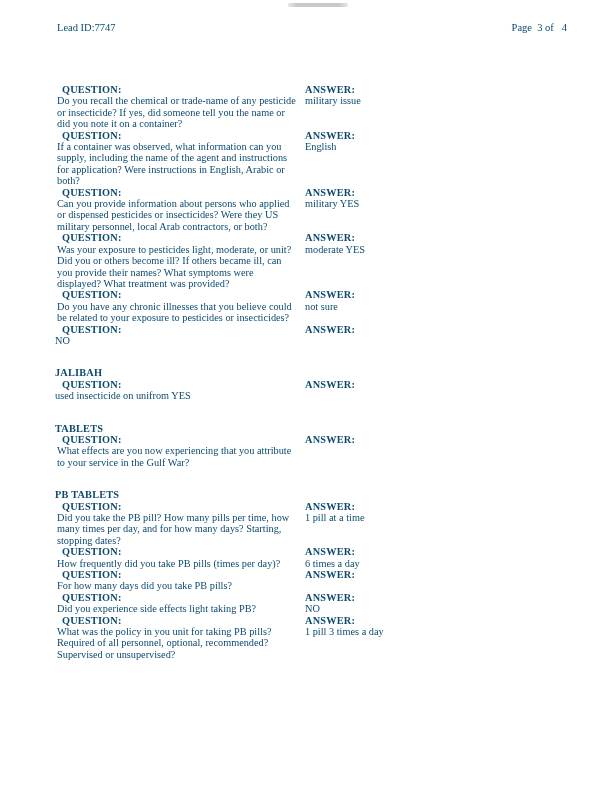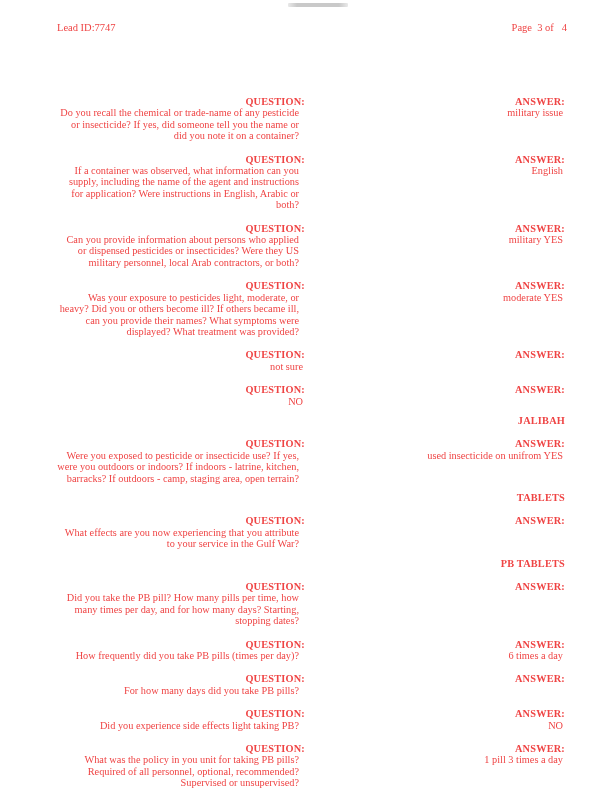--- a/index.html
+++ b/index.html
@@ -6,23 +6,22 @@
     margin: 0;
     padding: 0;
     background: #ffffff;
   }
   .page {
     position: relative;
     width: 611px;
     height: 792px;
     background: #ffffff;
     font-family: "Liberation Serif", "DejaVu Serif", serif;
-    color: #ef4444;
+    color: #0c4a6e;
     overflow: hidden;
-    text-align: right;
   }
   .scan-artifact {
     position: absolute;
     top: 3px;
     left: 288px;
     width: 60px;
     height: 4px;
     background: linear-gradient(to right, #e9e9e9, #c9c9c9 15%, #c9c9c9 85%, #e9e9e9);
     border-radius: 1px;
   }
@@ -41,27 +40,27 @@
   .content {
     position: absolute;
     top: 84px;
     left: 55px;
     right: 46px;
     font-size: 10.3px;
     line-height: 11.4px;
   }
   .section-heading {
     font-weight: bold;
-    margin-top: 8px;
+    margin-top: 21px;
     letter-spacing: 0.2px;
   }
   .qa-block {
     display: grid;
     grid-template-columns: 250px 1fr;
-    margin-top: 12px;
+    margin-top: 0;
   }
   .q-label {
     font-weight: bold;
     padding-left: 7px;
     letter-spacing: 0.2px;
   }
   .a-label {
     font-weight: bold;
     letter-spacing: 0.2px;
   }
@@ -101,57 +100,58 @@
         </div>
         <div class="qa-block">
           <div class="q-label">QUESTION:</div>
           <div class="a-label">ANSWER:</div>
           <div class="q-text">Can you provide information about persons who applied or dispensed pesticides or insecticides?  Were they US military personnel, local Arab contractors, or both?</div>
           <div class="a-text">military YES</div>
         </div>
         <div class="qa-block">
           <div class="q-label">QUESTION:</div>
           <div class="a-label">ANSWER:</div>
-          <div class="q-text">Was your exposure to pesticides light, moderate, or heavy?  Did you or others become ill?  If others became ill, can you provide their names?  What symptoms were displayed?  What treatment was provided?</div>
+          <div class="q-text">Was your exposure to pesticides light, moderate, or unit?  Did you or others become ill?  If others became ill, can you provide their names?  What symptoms were displayed?  What treatment was provided?</div>
           <div class="a-text">moderate YES</div>
         </div>
         <div class="qa-block">
           <div class="q-label">QUESTION:</div>
           <div class="a-label">ANSWER:</div>
+          <div class="q-text">Do you have any chronic illnesses that you believe could be related to your exposure to pesticides or insecticides?</div>
           <div class="a-text">not sure</div>
         </div>
         <div class="qa-block">
           <div class="q-label">QUESTION:</div>
           <div class="a-label">ANSWER:</div>
           <div class="a-text">NO</div>
         </div>
       </section>
       <section>
         <div class="section-heading">JALIBAH</div>
         <div class="qa-block">
           <div class="q-label">QUESTION:</div>
           <div class="a-label">ANSWER:</div>
-          <div class="q-text">Were you exposed to pesticide or insecticide use?  If yes, were you outdoors or indoors?  If indoors - latrine, kitchen, barracks?  If outdoors - camp, staging area, open terrain?</div>
           <div class="a-text">used insecticide on unifrom YES</div>
         </div>
       </section>
       <section>
         <div class="section-heading">TABLETS</div>
         <div class="qa-block">
           <div class="q-label">QUESTION:</div>
           <div class="a-label">ANSWER:</div>
           <div class="q-text">What effects are you now experiencing that you attribute to your service in the Gulf War?</div>
         </div>
       </section>
       <section>
         <div class="section-heading">PB TABLETS</div>
         <div class="qa-block">
           <div class="q-label">QUESTION:</div>
           <div class="a-label">ANSWER:</div>
           <div class="q-text">Did you take the PB pill?  How many pills per time, how many times per day, and for how many days?  Starting, stopping dates?</div>
+          <div class="a-text">1 pill at a time</div>
         </div>
         <div class="qa-block">
           <div class="q-label">QUESTION:</div>
           <div class="a-label">ANSWER:</div>
           <div class="q-text">How frequently did you take PB pills (times per day)?</div>
           <div class="a-text">6 times a day</div>
         </div>
         <div class="qa-block">
           <div class="q-label">QUESTION:</div>
           <div class="a-label">ANSWER:</div>

